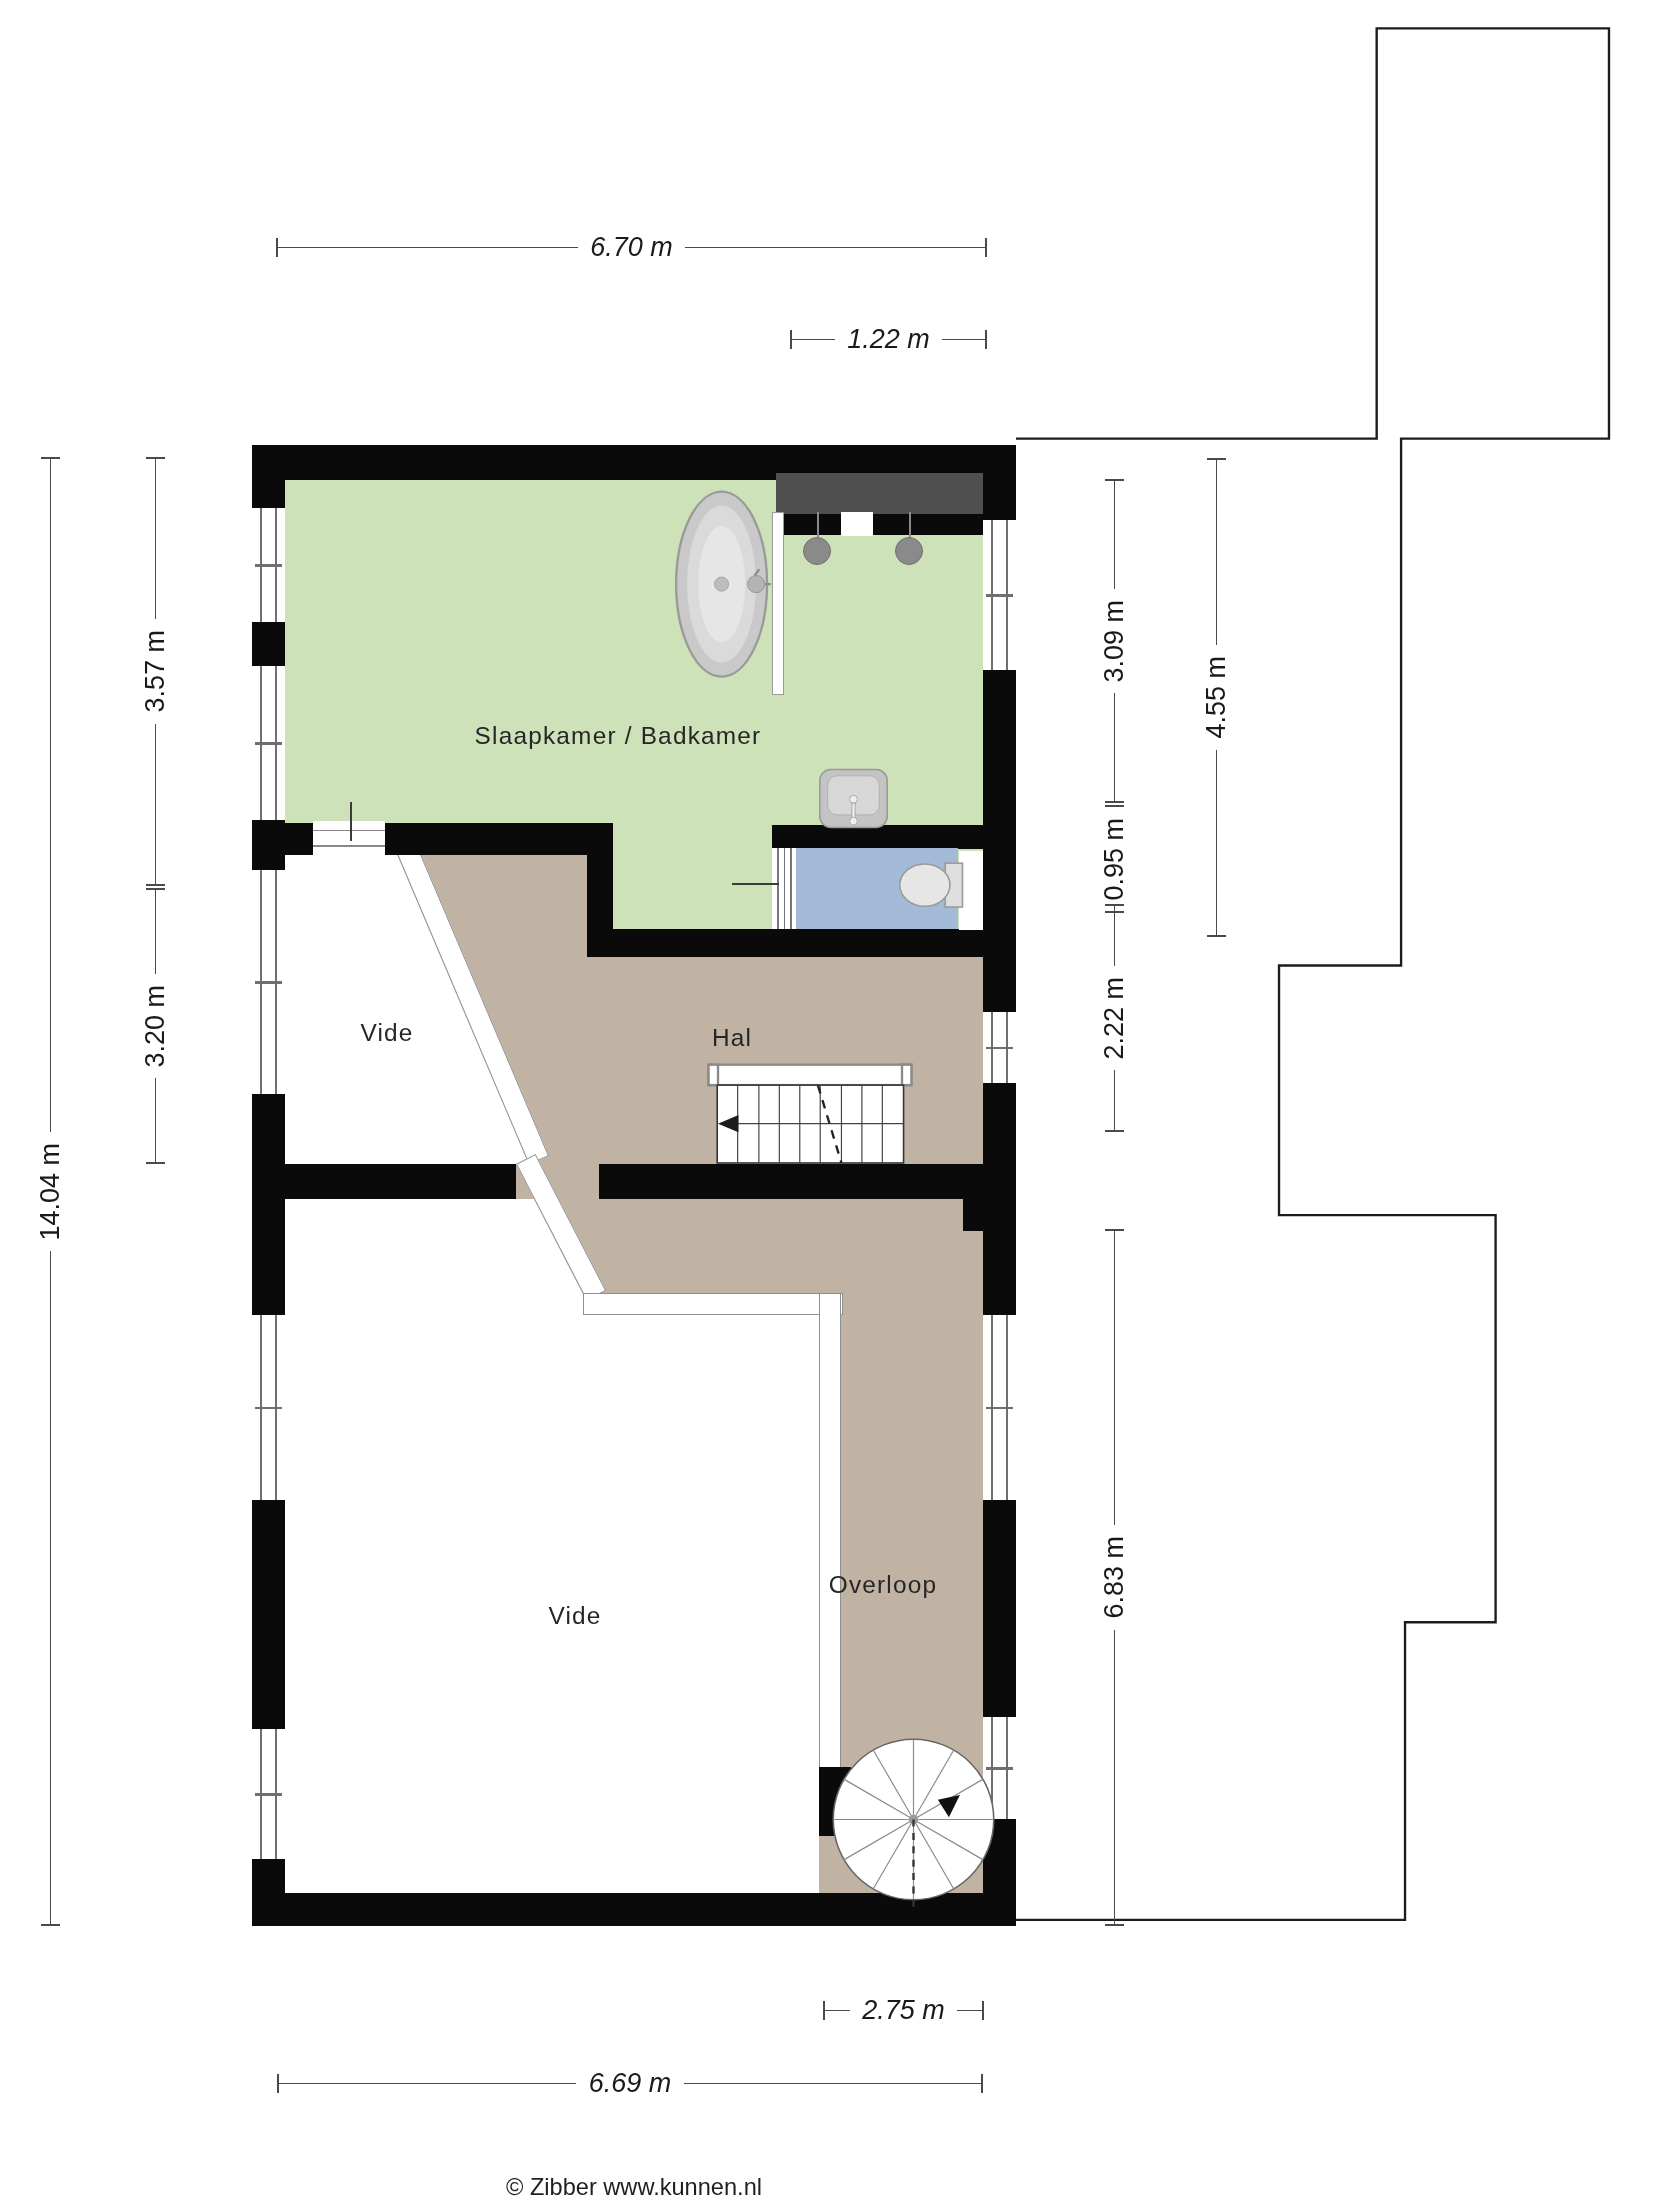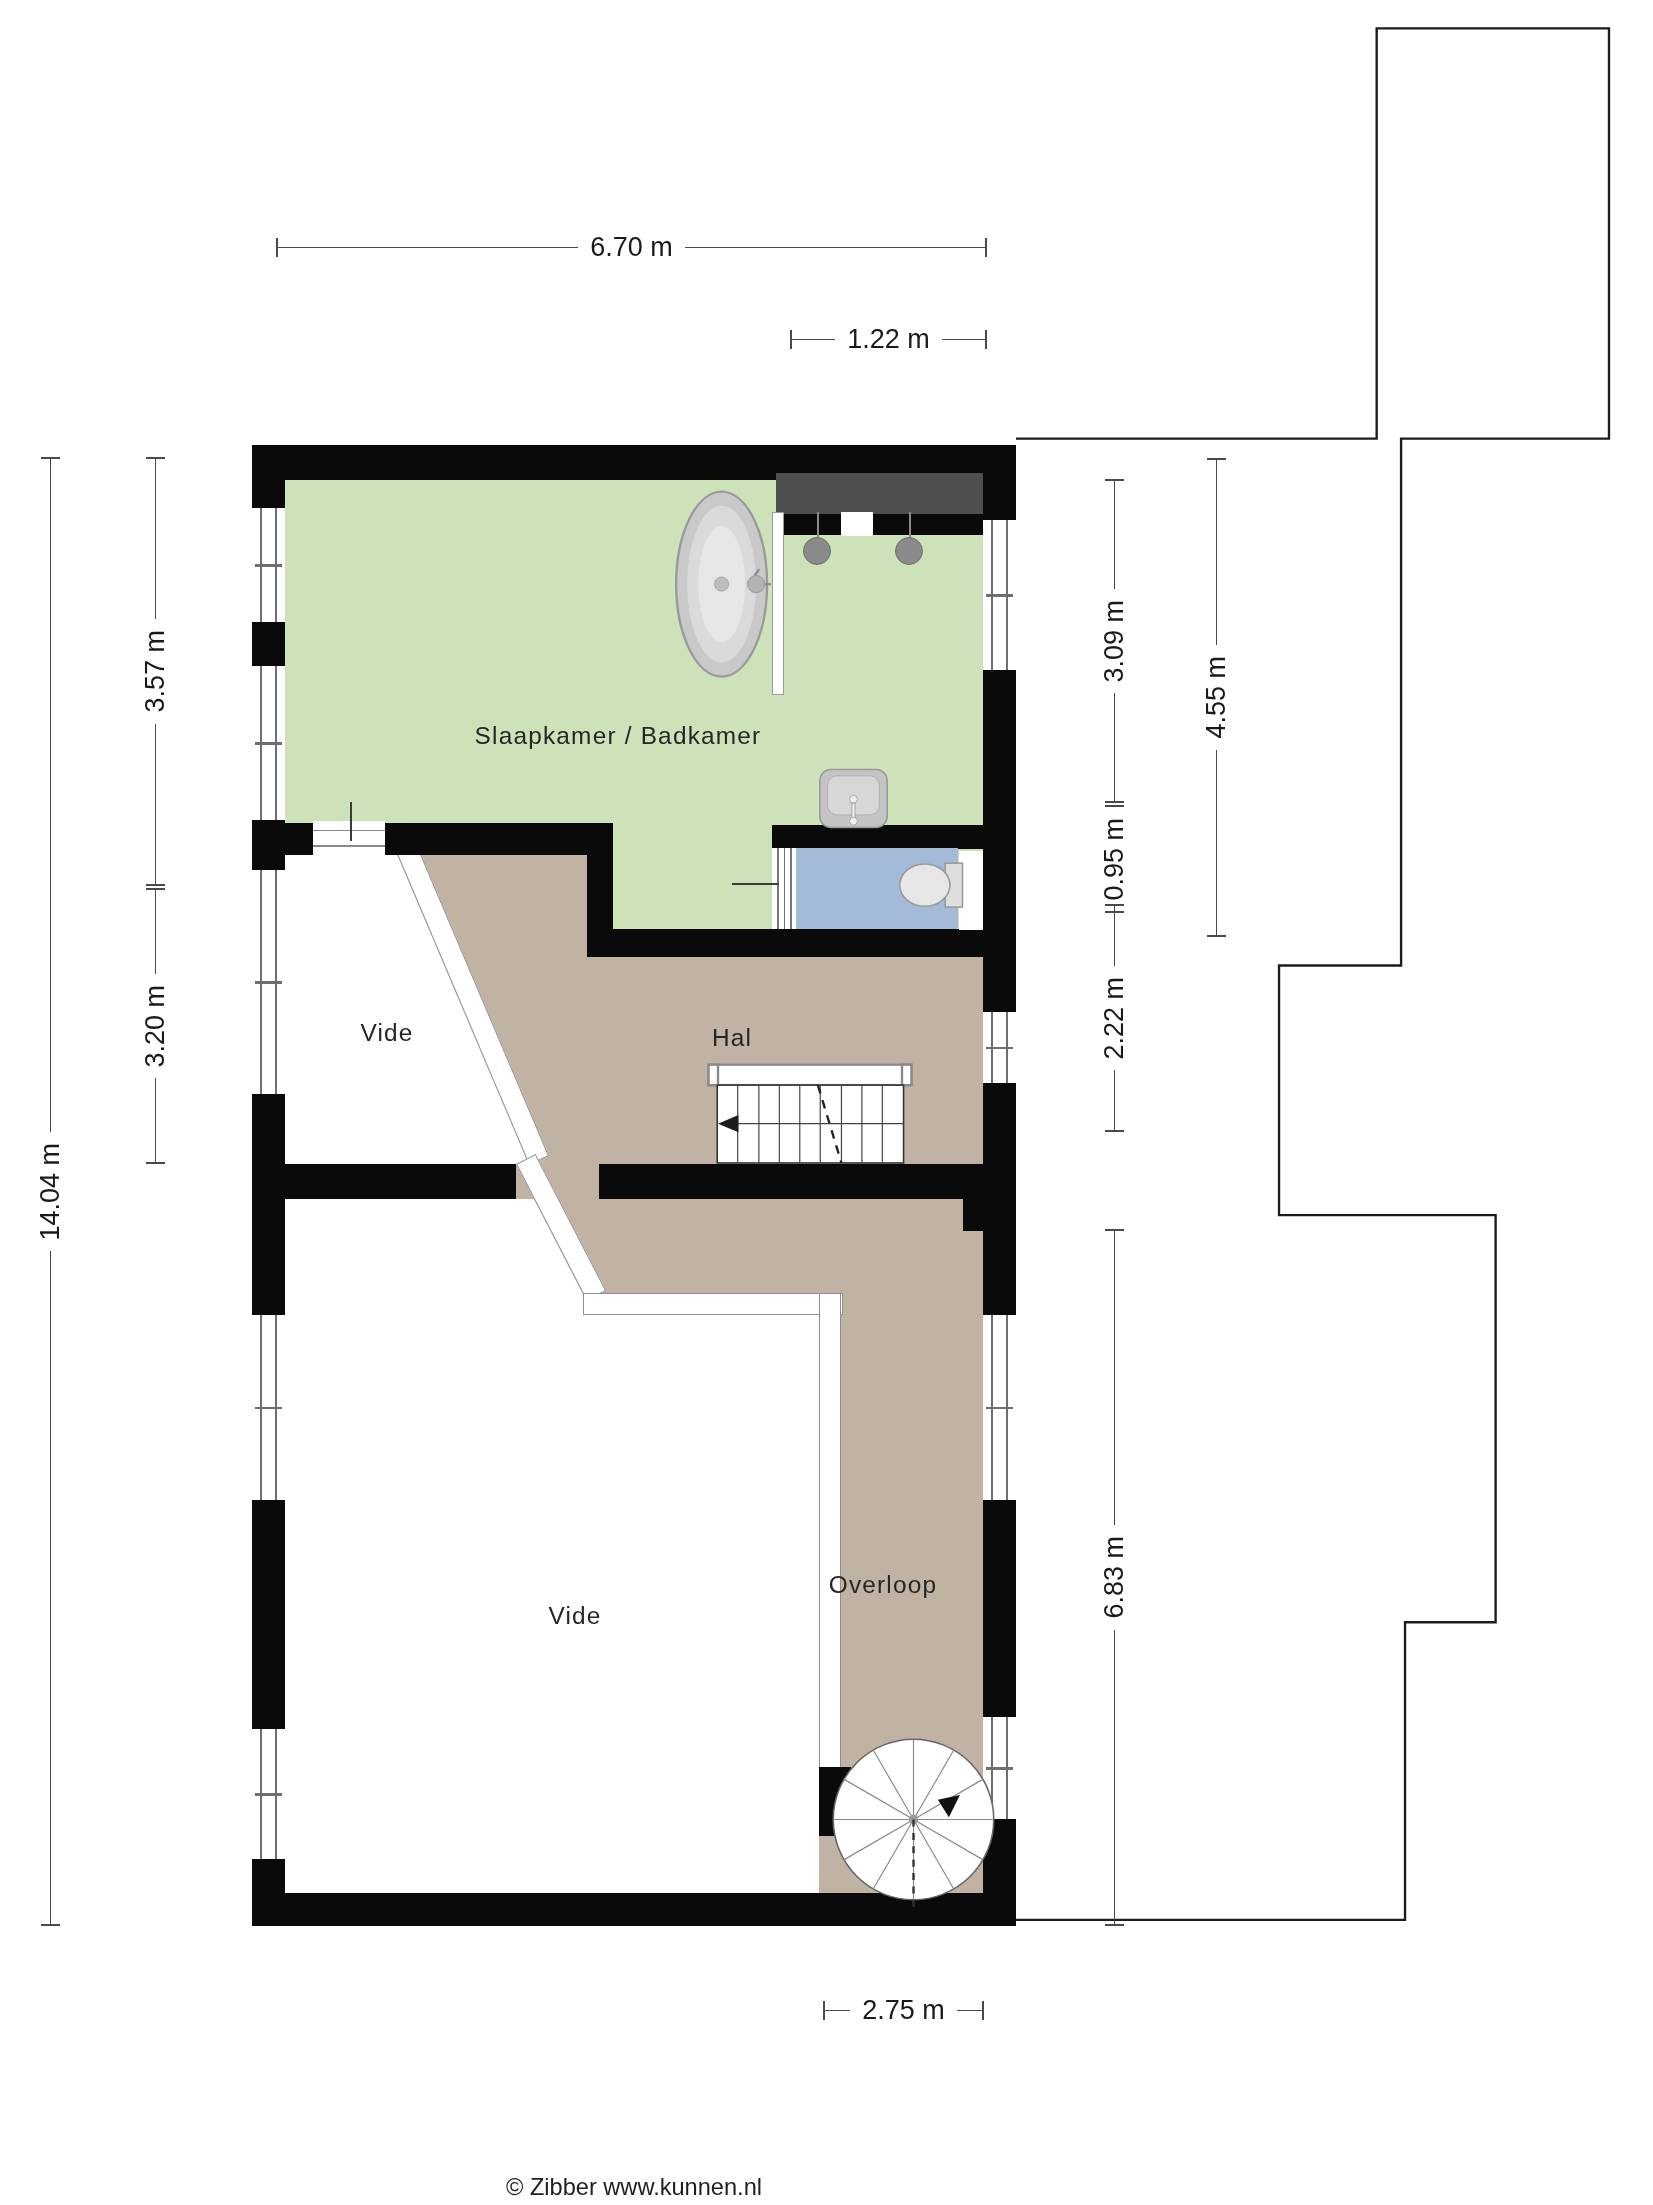--- a/index.html
+++ b/index.html
@@ -22,21 +22,21 @@
   .doorw{position:absolute;background:#fff;}
   .door3v{background:linear-gradient(to right,#fff 0 5.5px,#777 5.5px 7px,#fff 7px 11.8px,#777 11.8px 13.4px,#fff 13.4px 18px,#777 18px 19.7px,#fff 19.7px 23.6px);}
   .door2h{background:linear-gradient(to bottom,#fff 0 8.7px,#888 8.7px 10.2px,#fff 10.2px 24.4px,#888 24.4px 26px,#fff 26px 35px);}
   .tickline{position:absolute;background:#3b3b3b;}
   .room-label{position:absolute;transform:translate(-50%,-50%);font-size:24.4px;letter-spacing:1.2px;color:var(--labeltext);white-space:nowrap;}
   
   .hdim,.vdim{position:absolute;display:flex;align-items:center;color:var(--dimtext);font-size:27px;}
   .hdim{height:31.5px;}
   .hdim .line{flex:1;height:0;border-top:1.6px solid var(--dimline);}
   .hdim .tick{width:1.6px;height:19px;background:var(--dimline);flex:none;}
-  .hdim .lbl{padding:0 12.6px;white-space:nowrap;}
+  .hdim .lbl{padding:0 12.6px;white-space:nowrap;font-style:italic;}
   .vdim{flex-direction:column;width:31.5px;}
   .vdim .line{flex:1;width:0;border-left:1.6px solid var(--dimline);}
   .vdim .tick{height:1.6px;width:19px;background:var(--dimline);flex:none;}
   .vdim .lbl{writing-mode:vertical-rl;transform:rotate(180deg);padding:11px 0;white-space:nowrap;}
   .footer{position:absolute;left:634px;transform:translateX(-50%);font-size:23.6px;color:#1f1f1f;white-space:nowrap;}
   .shead{position:absolute;width:28px;height:28px;border-radius:50%;background:#8a8a8a;border:1.6px solid #707070;box-sizing:border-box;}
   .sstem{position:absolute;width:2.4px;background:#8a8a8a;}
 </style>
 </head>
 <body>
@@ -167,20 +167,27 @@
       <span class="line"></span>
       <span class="tick"></span>
   </div>
   <div class="hdim" style="left:823px;top:1995px;width:161px">
     <span class="tick"></span>
       <span class="line"></span>
       <span class="lbl">2.75 m</span>
       <span class="line"></span>
       <span class="tick"></span>
   </div>
+  <div class="hdim" style="left:277px;top:2068px;width:706px">
+    <span class="tick"></span>
+      <span class="line"></span>
+      <span class="lbl">6.69 m</span>
+      <span class="line"></span>
+      <span class="tick"></span>
+  </div>
 
   <div class="vdim" style="left:35px;top:457px;height:1469px">
     <span class="tick"></span>
       <span class="line"></span>
       <span class="lbl">14.04 m</span>
       <span class="line"></span>
       <span class="tick"></span>
   </div>
   <div class="vdim" style="left:140px;top:457px;height:429px">
     <span class="tick"></span>

